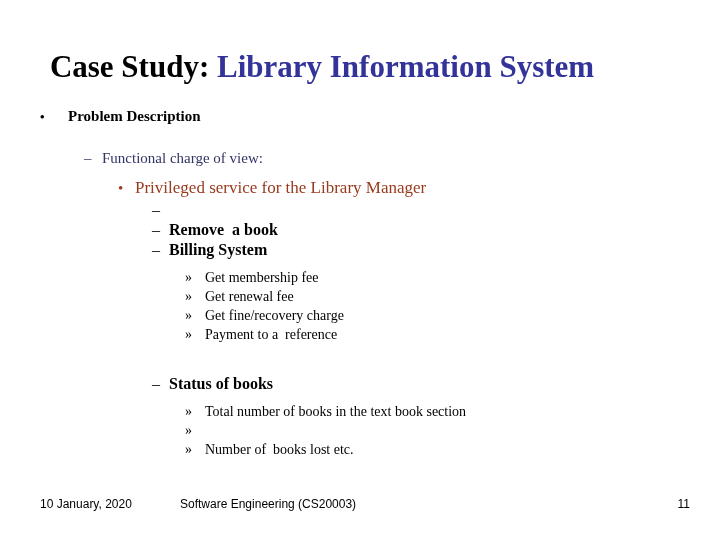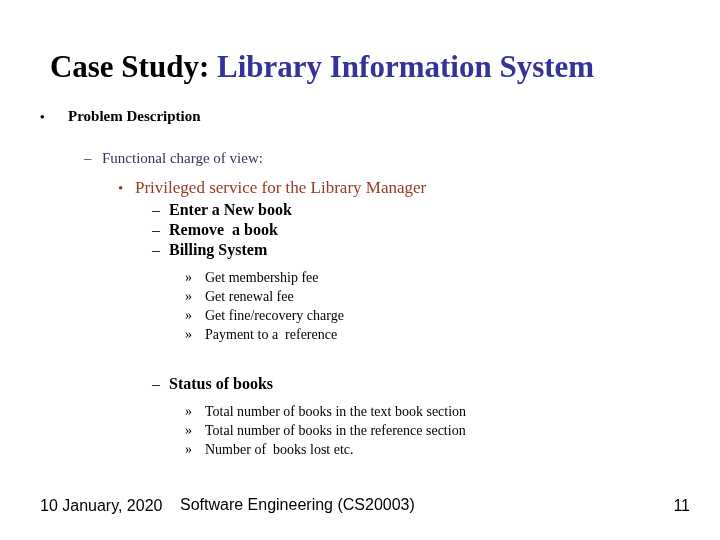--- a/index.html
+++ b/index.html
@@ -109,21 +109,21 @@
   .gap-lg { height: 30px; }
 
   
   .footer {
     position: absolute;
     left: 0;
     top: 492px;
     width: 720px;
     height: 48px;
     font-family: "Liberation Sans", "DejaVu Sans", sans-serif;
-    font-size: 16px;
+    font-size: 12px;
     color: #000000;
   }
   .footer-date {
     position: absolute;
     left: 40px;
     top: 5px;
     white-space: nowrap;
   }
   .footer-center {
     position: absolute;
@@ -164,21 +164,20 @@
 
     <div class="gap-sm"></div>
 
     <div class="row lvl3">
       <span class="bullet">•</span>
       <span class="txt">Privileged service for the Library Manager</span>
     </div>
 
     <div class="row lvl4">
       <span class="bullet">–</span>
-      <span class="txt">Enter a New book</span>
     </div>
     <div class="row lvl4">
       <span class="bullet">–</span>
       <span class="txt">Remove  a book</span>
     </div>
     <div class="row lvl4">
       <span class="bullet">–</span>
       <span class="txt">Billing System</span>
     </div>
 
@@ -209,21 +208,20 @@
     </div>
 
     <div class="gap-sm"></div>
 
     <div class="row lvl5">
       <span class="bullet">»</span>
       <span class="txt">Total number of books in the text book section</span>
     </div>
     <div class="row lvl5">
       <span class="bullet">»</span>
-      <span class="txt">Total number of books in the reference section</span>
     </div>
     <div class="row lvl5">
       <span class="bullet">»</span>
       <span class="txt">Number of  books lost etc.</span>
     </div>
 
   </div>
 
   <div class="footer">
     <div class="footer-date">10 January, 2020</div>

